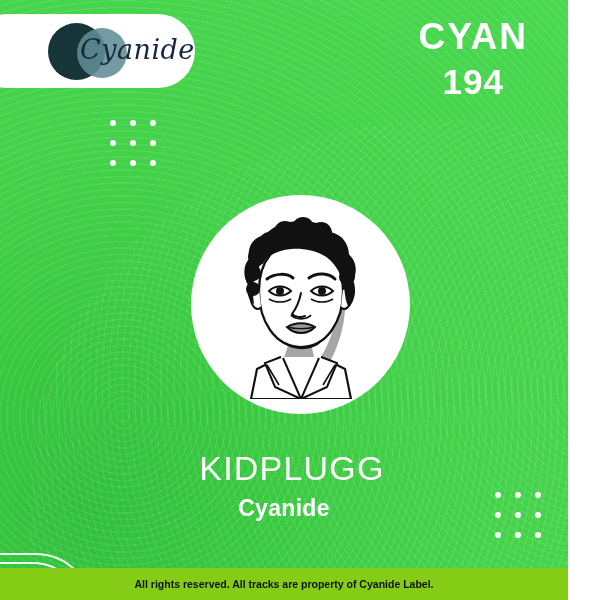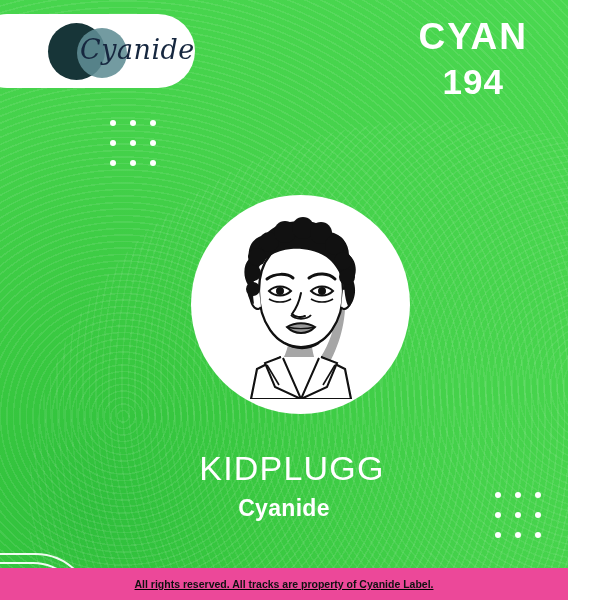--- a/index.html
+++ b/index.html
@@ -192,26 +192,25 @@
     margin-top: 8px;
   }
 
   
   .footer {
     position: absolute;
     left: 0;
     right: 0;
     bottom: 0;
     height: 32px;
-    background: #ec4899;
+    background: #84cc16;
     display: flex;
     flex-direction: column;
     align-items: center;
     justify-content: center;
-    text-decoration: underline;
   }
   .footer-line {
     font-size: 10.5px;
     font-weight: bold;
     color: #111111;
     line-height: 1.35;
     white-space: nowrap;
   }
 </style>
 </head>

